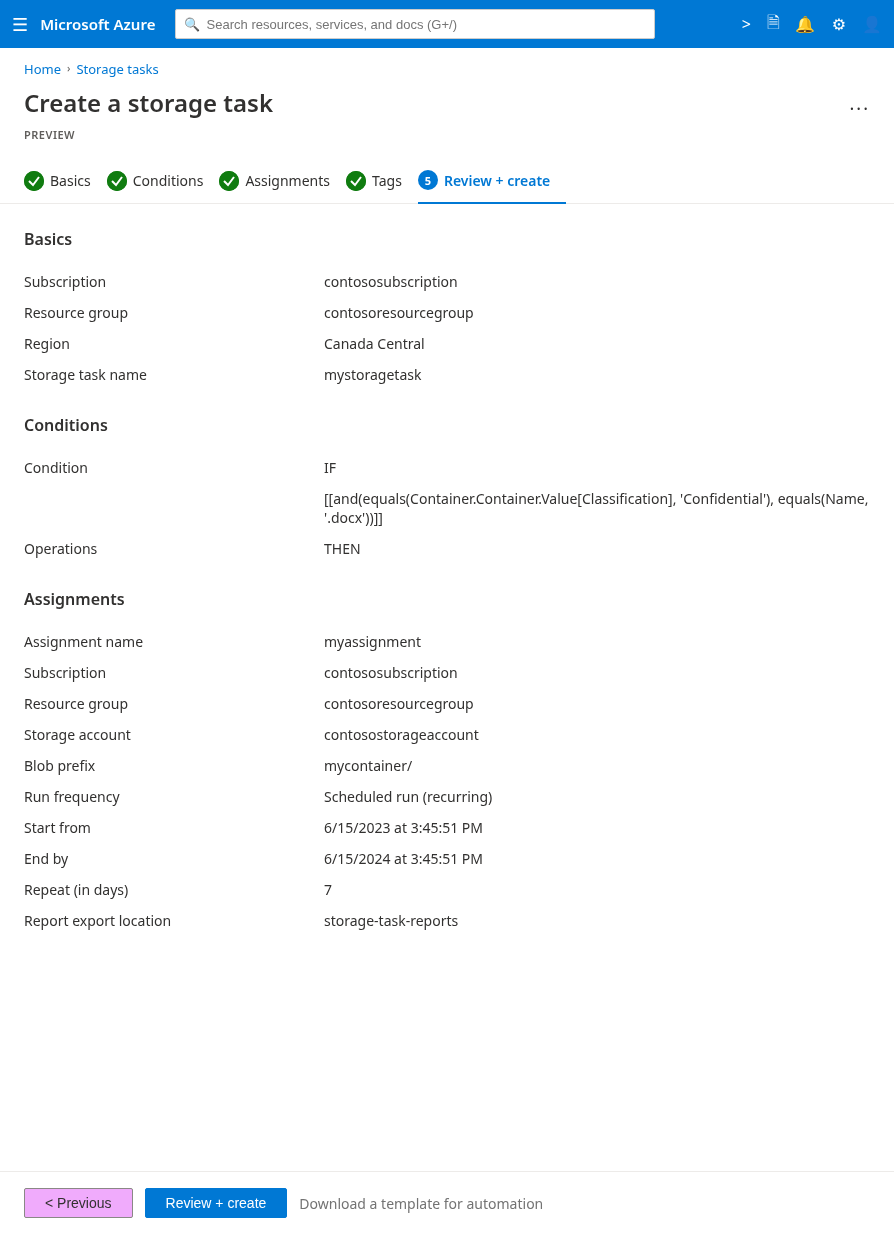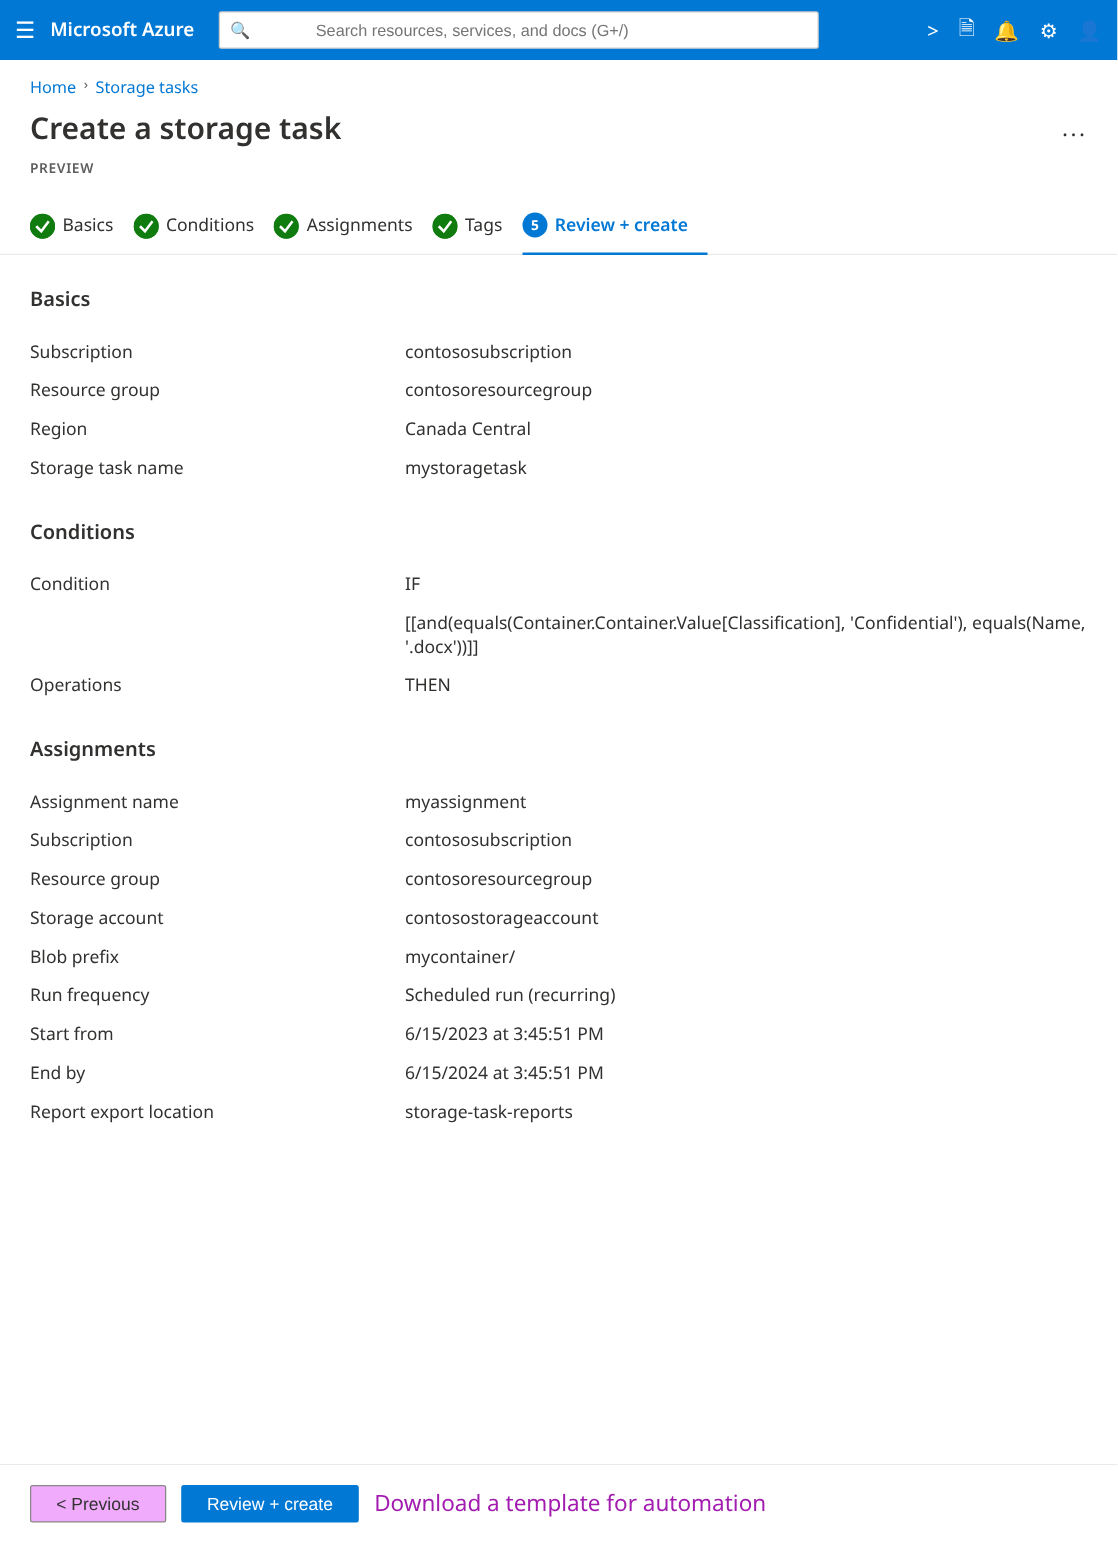--- a/index.html
+++ b/index.html
@@ -27,21 +27,20 @@
       flex: 1;
       max-width: 480px;
       gap: 6px;
     }
     .topnav-search input {
       border: none;
       outline: none;
       font-size: 13px;
       width: 100%;
       color: #15803d;
-      margin-left: 46px;
     }
     .topnav-search-icon { color: #605e5c; font-size: 13px; }
     .topnav-icons { margin-left: auto; display: flex; align-items: center; gap: 16px; }
     .topnav-icon { color: #fff; font-size: 16px; cursor: pointer; }
 
     
     .breadcrumb {
       padding: 12px 24px 4px 24px;
       display: flex;
       align-items: flex-start;
@@ -179,22 +178,22 @@
       border: 1px solid #0078d4;
       background: #0078d4;
       color: #fff;
       font-size: 14px;
       cursor: pointer;
       border-radius: 2px;
     }
     .btn-link {
       background: none;
       border: none;
-      color: #a21caf;
-      font-size: 18px;
+      color: #737373;
+      font-size: 14px;
       cursor: pointer;
       text-decoration: none;
       text-align: center;
     }
 
     
     .check-svg { width: 20px; height: 20px; }
   </style>
 </head>
 <body>
@@ -340,20 +339,24 @@
   </div>
   <div class="detail-row">
     <span class="detail-label">Start from</span>
     <span class="detail-value">6/15/2023 at 3:45:51 PM</span>
   </div>
   <div class="detail-row">
     <span class="detail-label">End by</span>
     <span class="detail-value">6/15/2024 at 3:45:51 PM</span>
   </div>
   <div class="detail-row">
+    <span class="detail-label">Repeat (in days)</span>
+    <span class="detail-value">7</span>
+  </div>
+  <div class="detail-row">
     <span class="detail-label">Report export location</span>
     <span class="detail-value">storage-task-reports</span>
   </div>
 
 </div>
 
 <div class="footer">
   <button class="btn-secondary">&lt; Previous</button>
   <button class="btn-primary">Review + create</button>
   <a class="btn-link">Download a template for automation</a>

